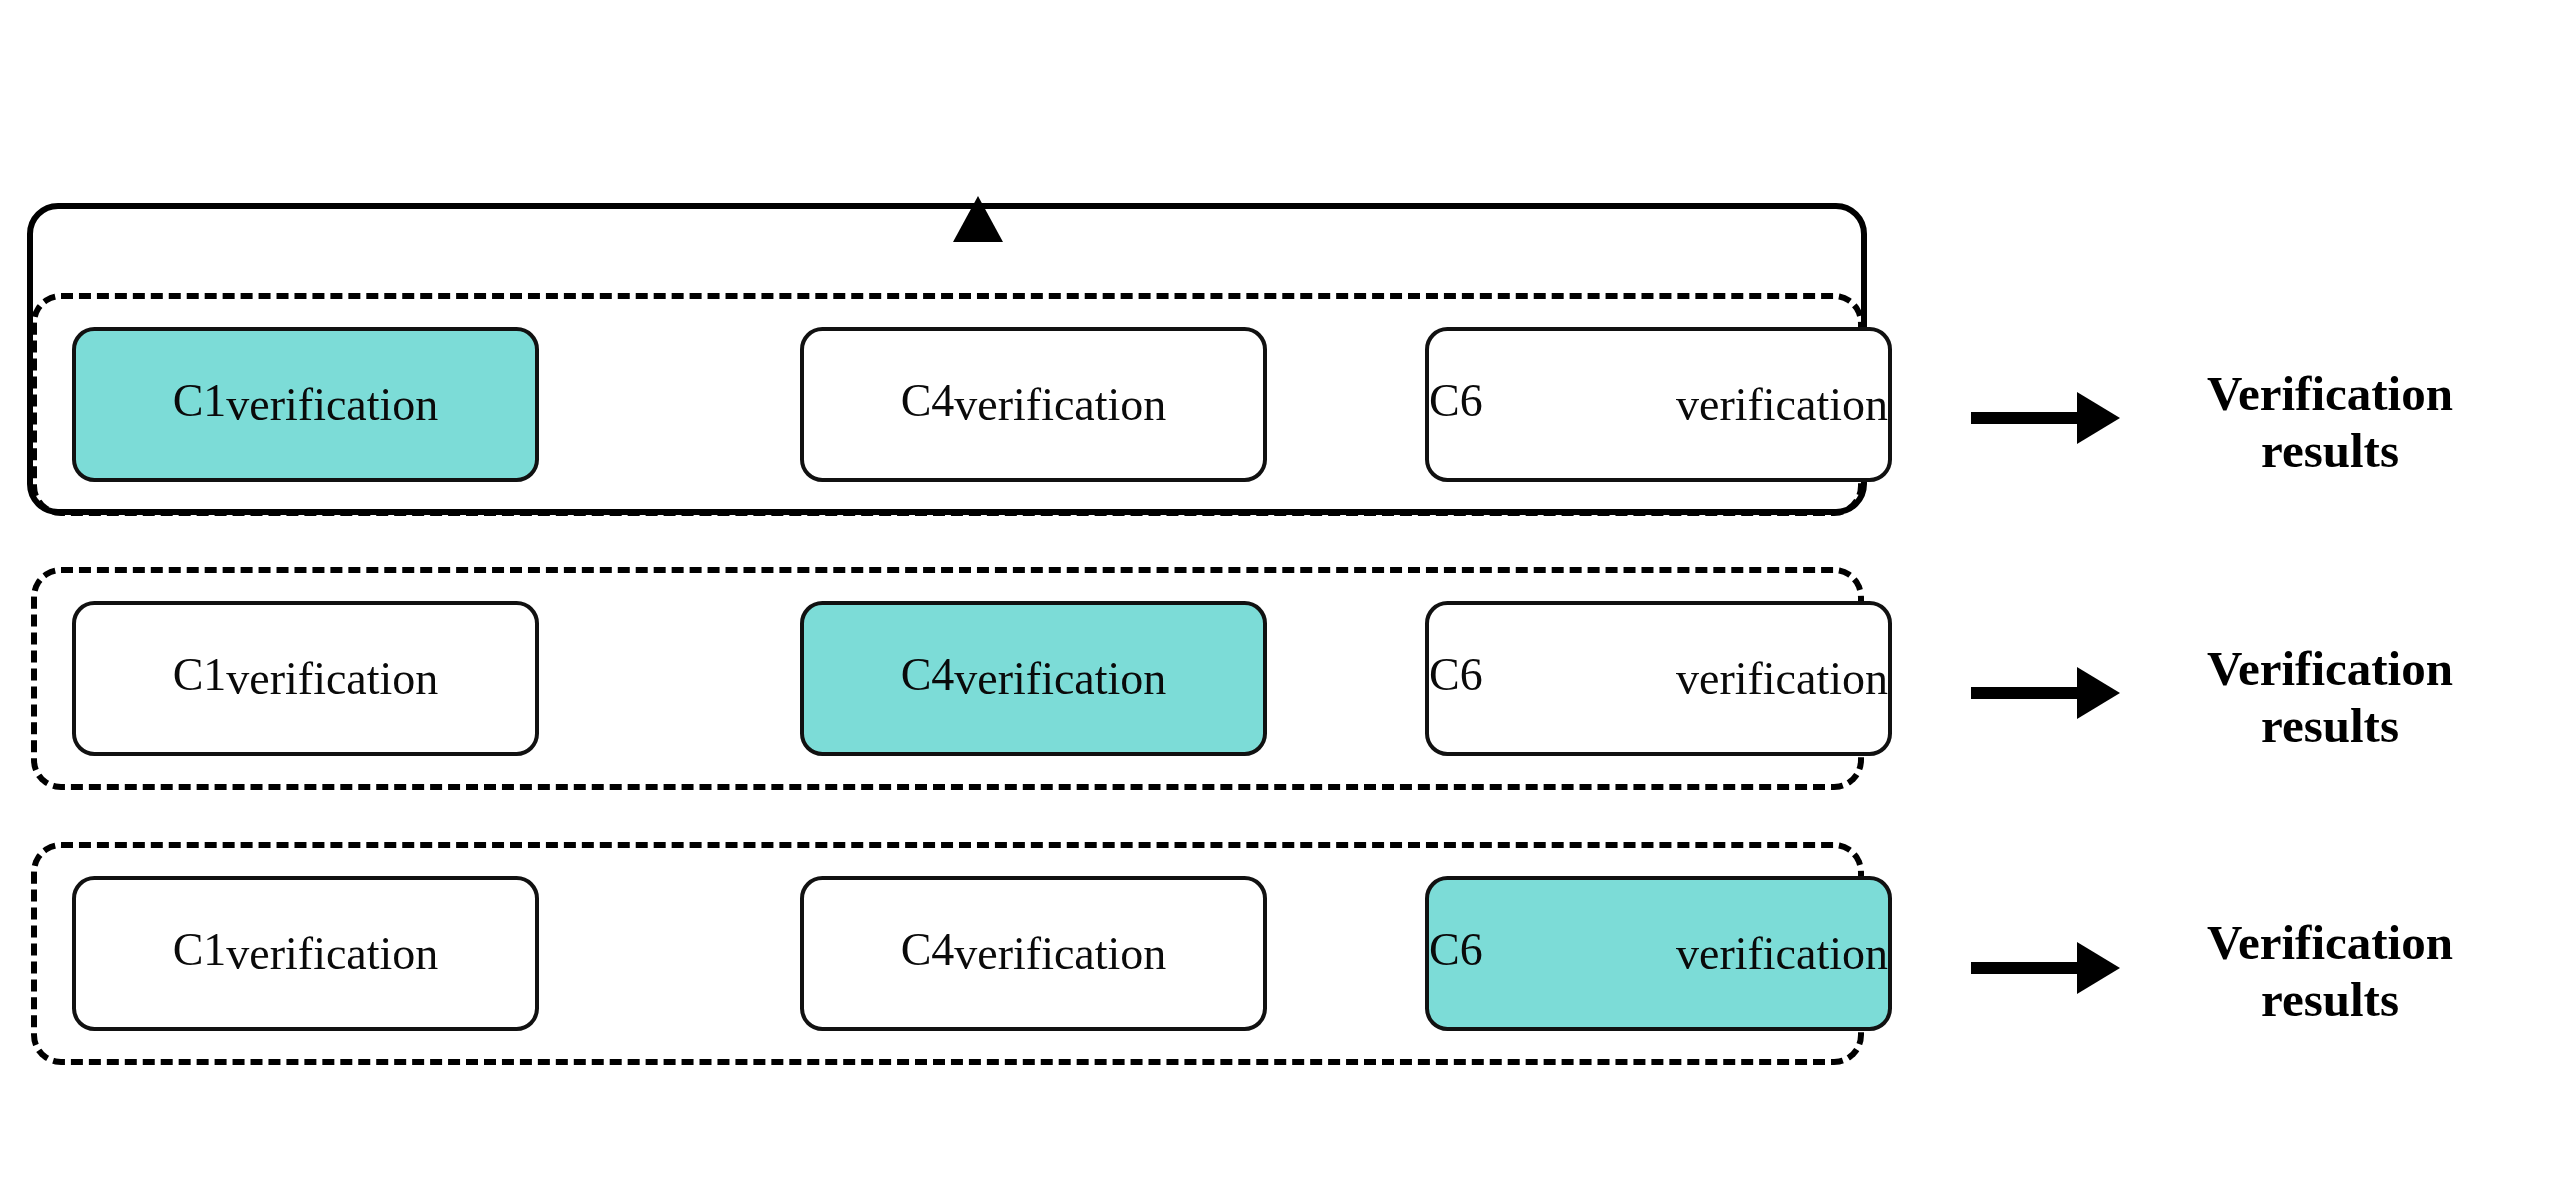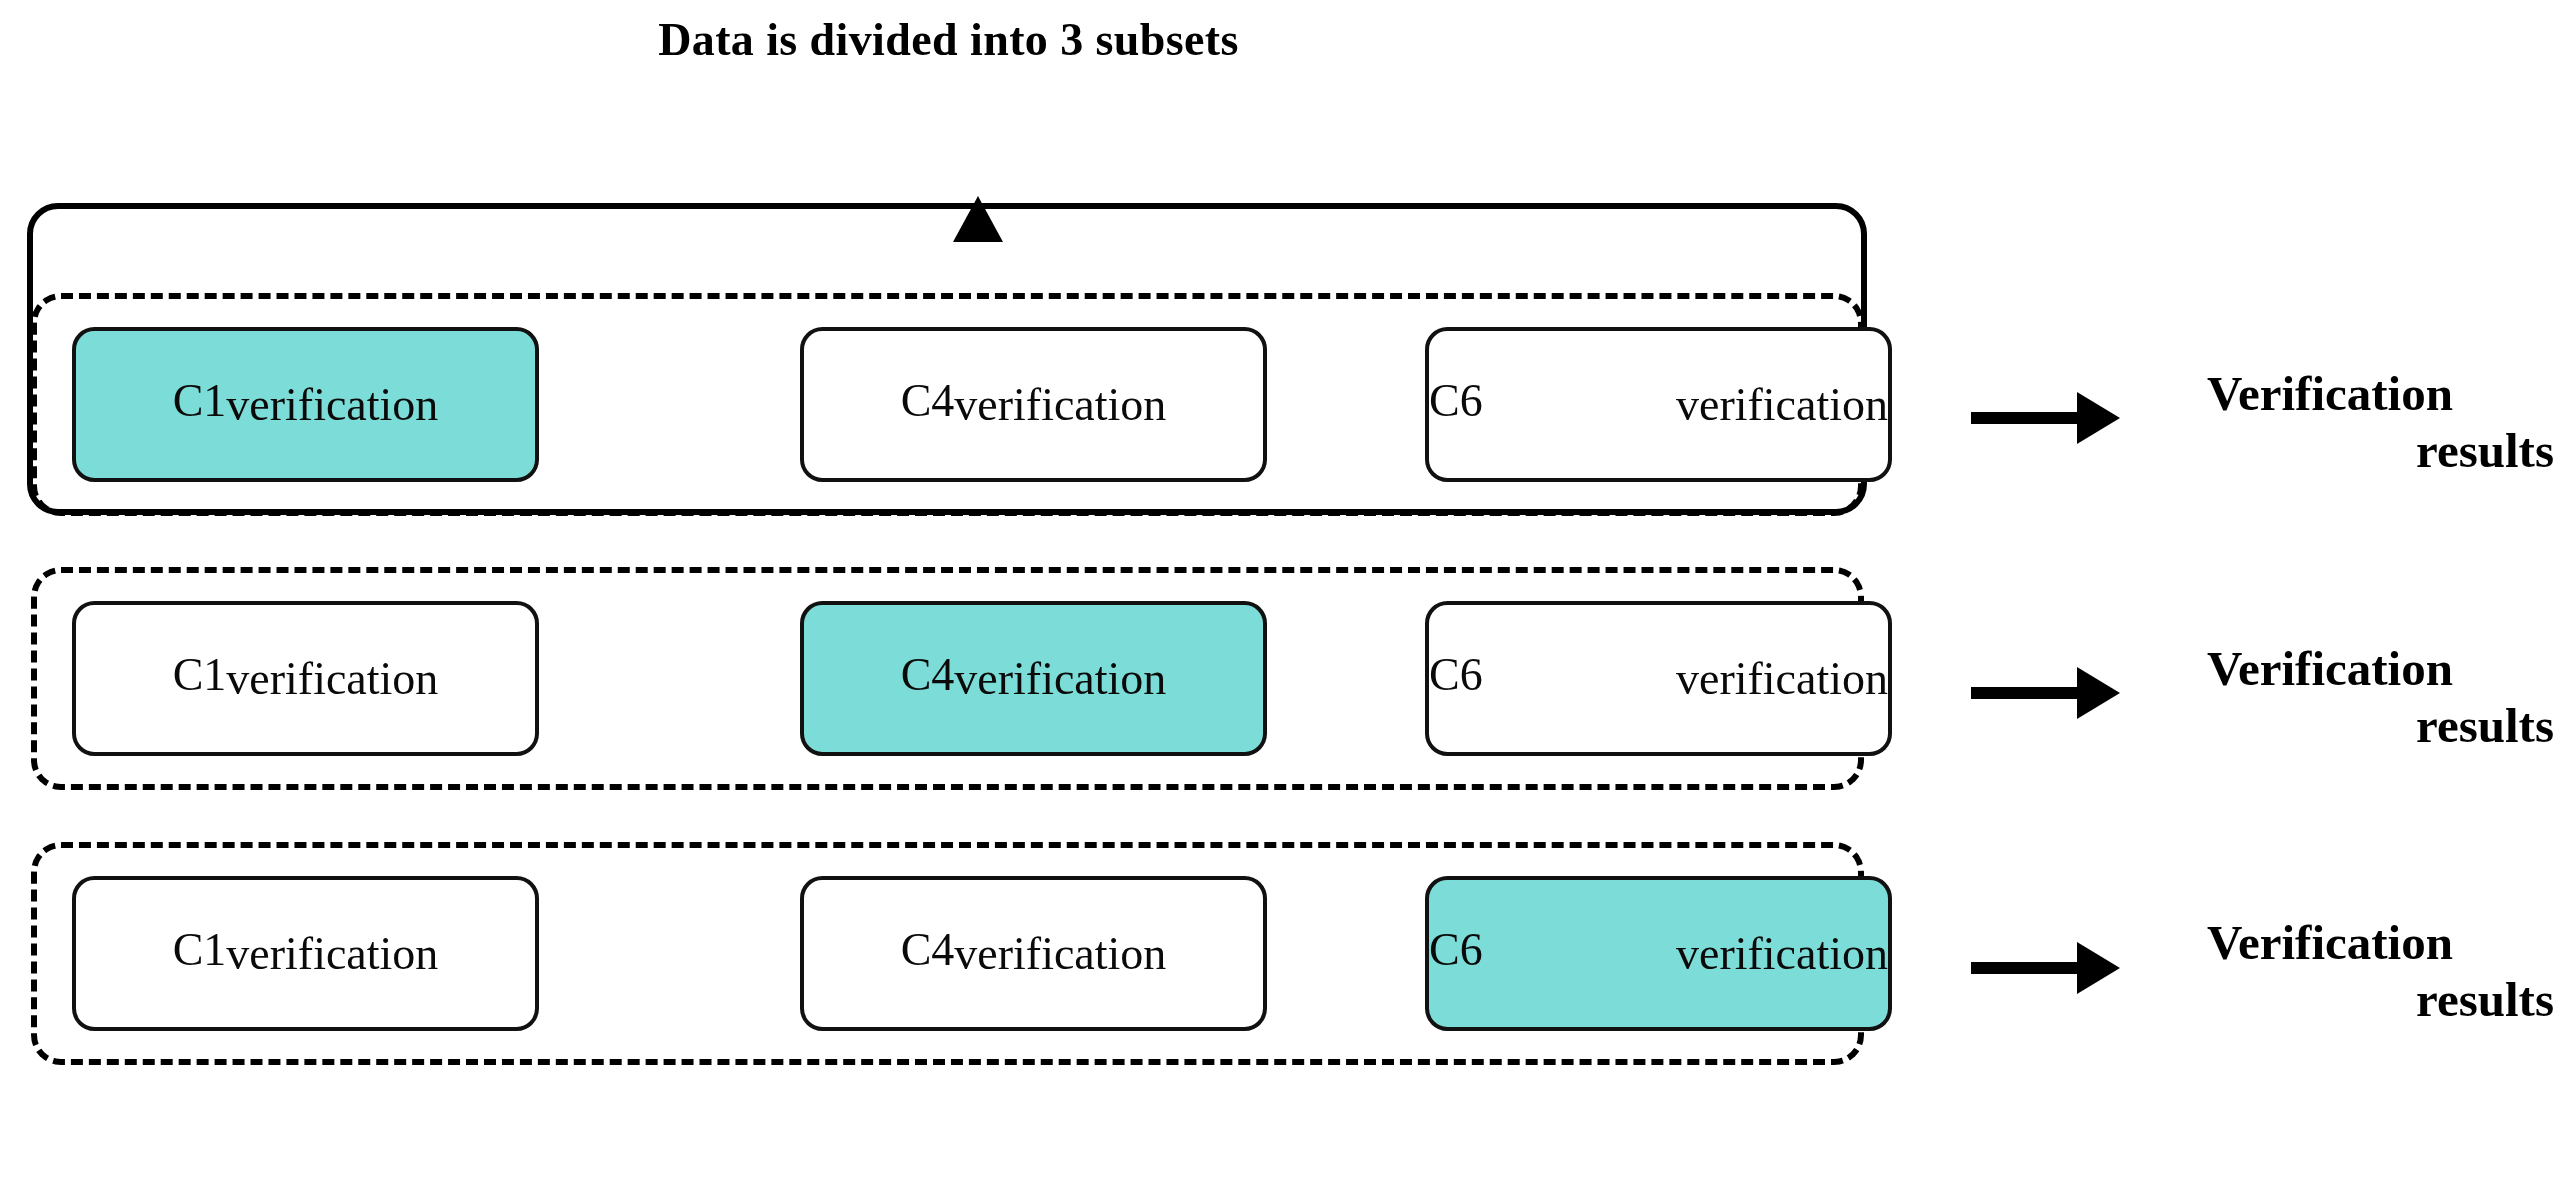--- a/index.html
+++ b/index.html
@@ -136,36 +136,35 @@
   .result-label {
     position: absolute;
     width: 448px;
     text-align: center;
     font-family: "Liberation Serif", "DejaVu Serif", serif;
     font-weight: bold;
     font-size: 49px;
     line-height: 1.16;
     color: #000000;
   }
-  .result-label .l2 { display: block; text-align: right; }
+  .result-label .l2 { display: block; }
 
   .ra-1 { left: 1971px; top: 418px; }
   .ra-2 { left: 1971px; top: 693px; }
   .ra-3 { left: 1971px; top: 968px; }
 
   .rl-1 { left: 2106px; top: 366px; }
   .rl-2 { left: 2106px; top: 641px; }
   .rl-3 { left: 2106px; top: 915px; }
 </style>
 </head>
 <body>
 
 <div id="stage">
 
-  <div class="title">Data is divided into 3 subsets</div>
 
   <div class="outer-frame"></div>
   <div class="up-arrow"></div>
 
   <div class="row row-1">
     <div class="dashed-group"></div>
 
     <div class="chunk col-0 highlight">
       <span class="line code">C1</span>
       <span class="line act">verification</span>

